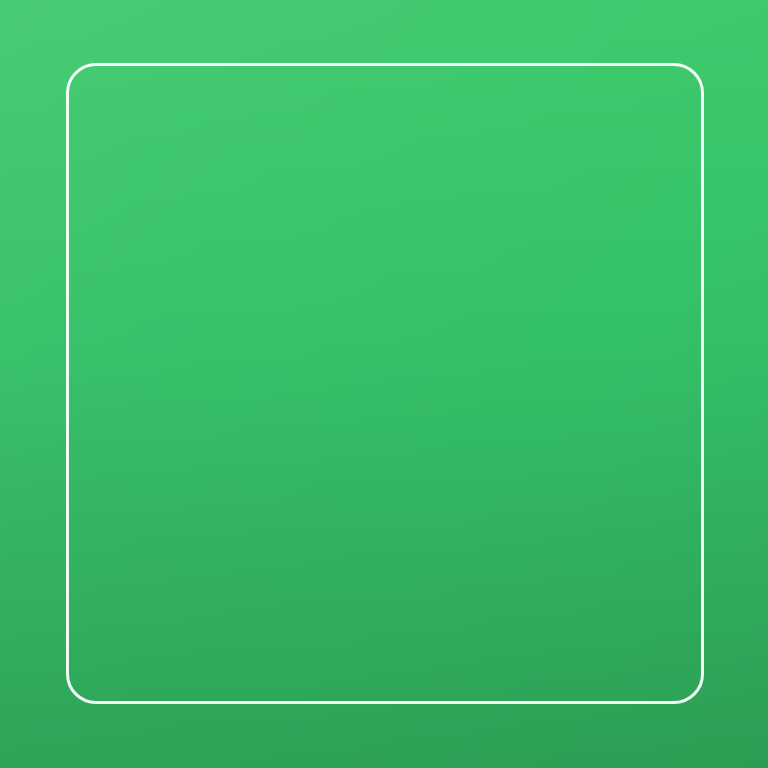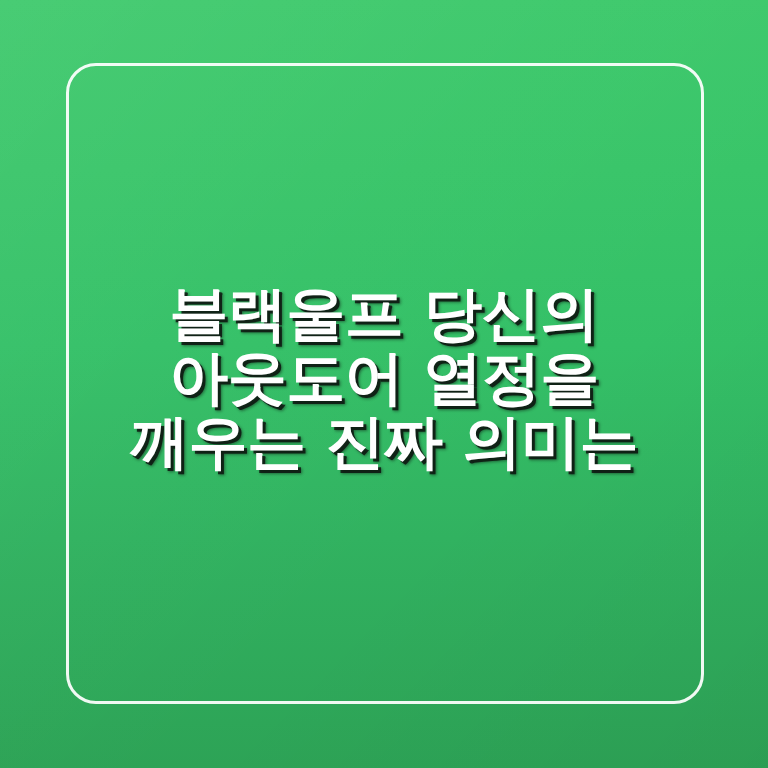--- a/index.html
+++ b/index.html
@@ -80,19 +80,14 @@
 </style>
 </head>
 <body>
 
 <div id="poster">
 
   <div id="sheen"></div>
 
   <div id="frame"></div>
 
-  <div id="headline">
-    <span class="line">블랙울프 당신의</span>
-    <span class="line">아웃도어 열정을</span>
-    <span class="line">깨우는 진짜 의미는</span>
-  </div>
 
 </div>
 
 </body></html>

